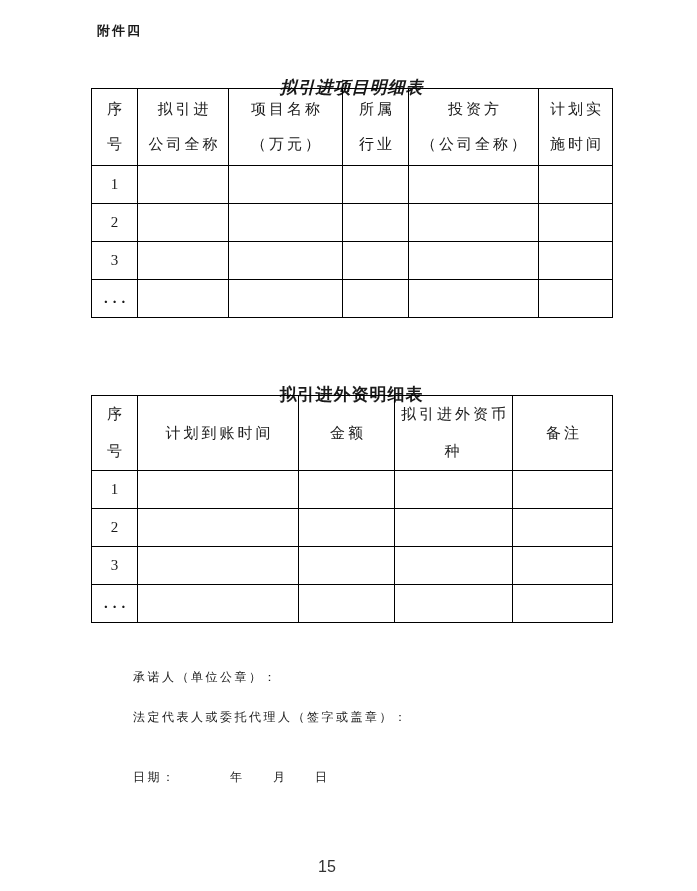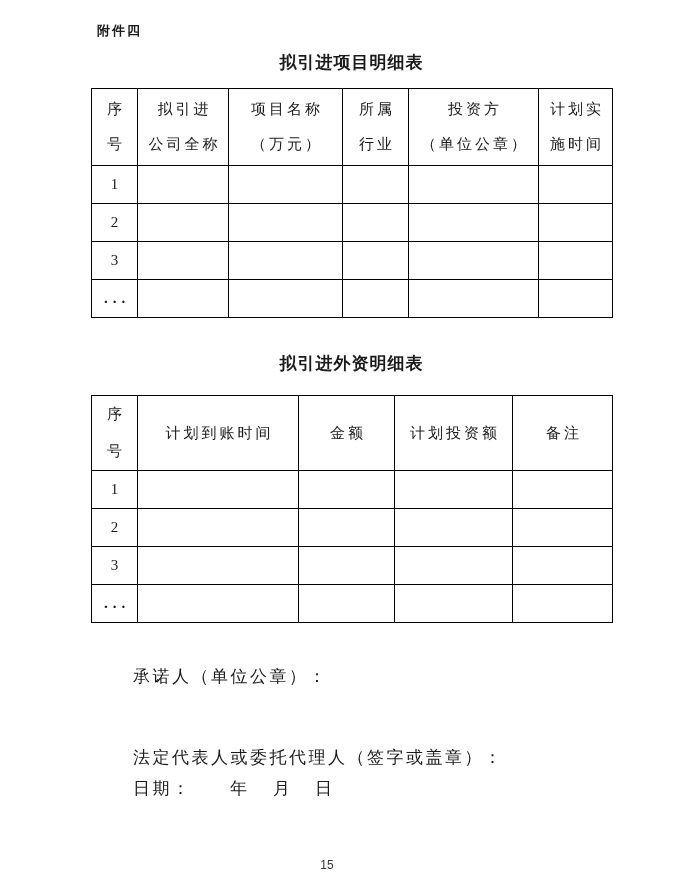--- a/index.html
+++ b/index.html
@@ -14,22 +14,22 @@
   .attachment-label {
     position: absolute; left: 97px; top: 22px;
     font-size: 13px; font-weight: bold; letter-spacing: 2px;
   }
 
   .table-title {
     position: absolute; left: 91px; width: 521px;
     text-align: center;
     font-size: 17px; font-weight: bold; letter-spacing: 1px;
   }
-  .title-1 { top: 51px; }
-  .title-2 { top: 352px; }
+  .title-1 { top: 76px; font-style: italic; }
+  .title-2 { top: 383px; }
 
   table.grid {
     position: absolute; left: 91px; width: 521px;
     border-collapse: collapse; table-layout: fixed;
     font-size: 15px;
   }
   .table-1 { top: 88px; }
   .table-2 { top: 395px; }
   table.grid th, table.grid td {
     border: 1px solid #000;
@@ -50,36 +50,36 @@
   .table-2 .hl { line-height: 37px; }
   .hl:empty { display: none; }
   .hl { text-indent: 3px; } 
 
   tr.data-row { height: 38px; }
   td.row-label { letter-spacing: 0; }
   td.row-label.dots { letter-spacing: 5px; text-indent: 5px; font-weight: bold; }
 
   .footer-line {
     position: absolute; left: 133px;
-    font-size: 17px; letter-spacing: 2.5px;
+    font-size: 12px; letter-spacing: 2.5px;
     line-height: 22px; white-space: nowrap;
   }
   .footer-line-1 { top: 666px; }
-  .footer-line-2 { top: 706px; margin-top: 41px; }
+  .footer-line-2 { top: 706px; }
   .footer-line-3 { top: 766px; height: 22px; width: 300px; }
-  .footer-line-3 span { position: absolute; top: 12px; }
+  .footer-line-3 span { position: absolute; top: 0; }
   .date-label { left: 0; }
   .year-label  { left: 97px; }
   .month-label { left: 140px; }
   .day-label   { left: 182px; }
 
   .page-number {
     position: absolute; left: 0; top: 858px; width: 654px;
     text-align: center;
-    font-size: 12px; color: #333;
+    font-size: 16px; color: #333;
     font-family: "Liberation Sans", "DejaVu Sans", sans-serif;
   }
 </style>
 </head>
 <body>
 
 <div class="attachment-label">附件四</div>
 
 <div class="table-title title-1">拟引进项目明细表</div>
 
@@ -114,21 +114,21 @@
         </th>
     <th class="hdr-cell">
           <div class="hwrap">
             <span class="hl">所属</span>
             <span class="hl">行业</span>
           </div>
         </th>
     <th class="hdr-cell">
           <div class="hwrap">
             <span class="hl">投资方</span>
-            <span class="hl">（单位公章）</span>
+            <span class="hl">（公司全称）</span>
           </div>
         </th>
     <th class="hdr-cell">
           <div class="hwrap">
             <span class="hl">计划实</span>
             <span class="hl">施时间</span>
           </div>
         </th>
   </tr>
   <tr class="data-row">
@@ -189,21 +189,21 @@
             <span class="hl">计划到账时间</span>
           </div>
         </th>
     <th class="hdr-cell">
           <div class="hwrap">
             <span class="hl">金额</span>
           </div>
         </th>
     <th class="hdr-cell">
           <div class="hwrap">
-            <span class="hl">计划投资额</span>
+            <span class="hl">拟引进外资币种</span>
           </div>
         </th>
     <th class="hdr-cell">
           <div class="hwrap">
             <span class="hl">备注</span>
           </div>
         </th>
   </tr>
   <tr class="data-row">
     <td class="row-label">1</td>

